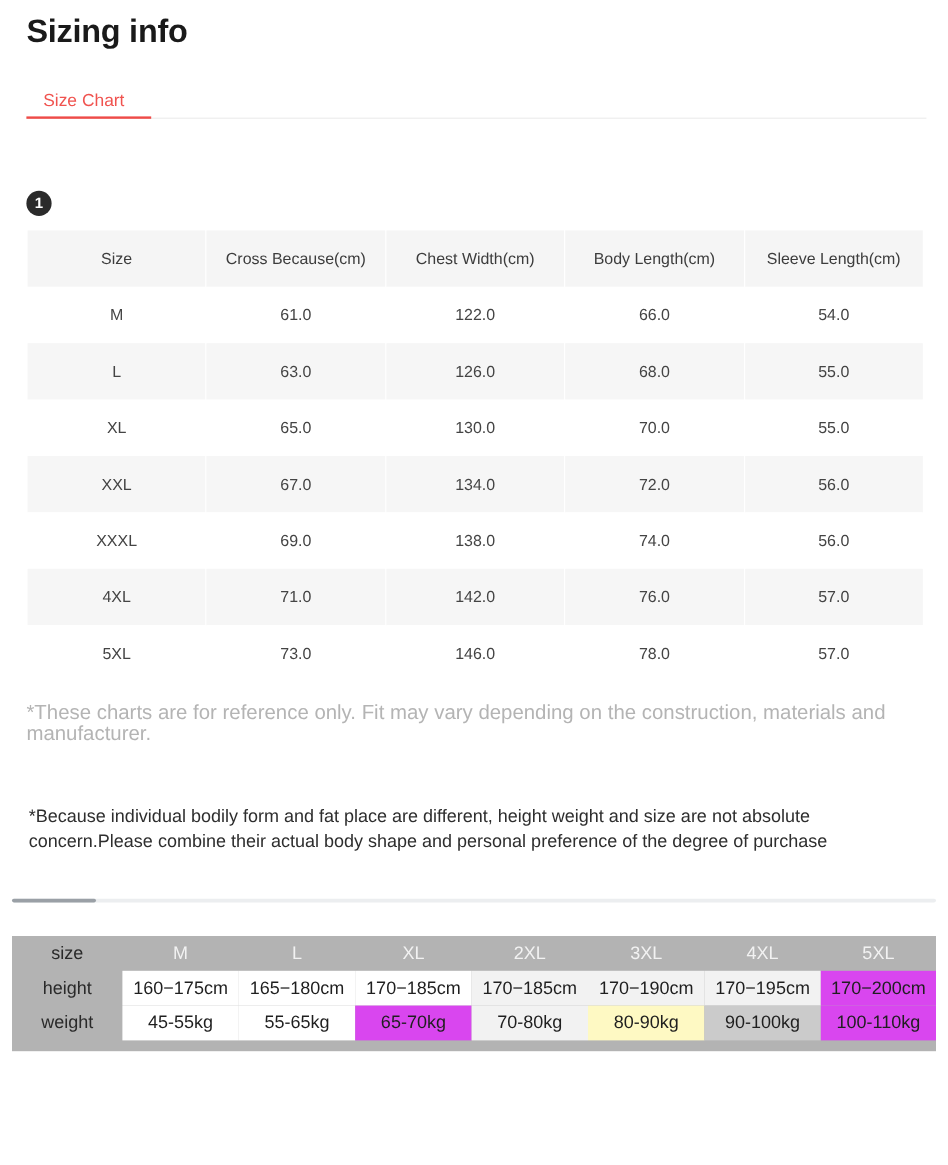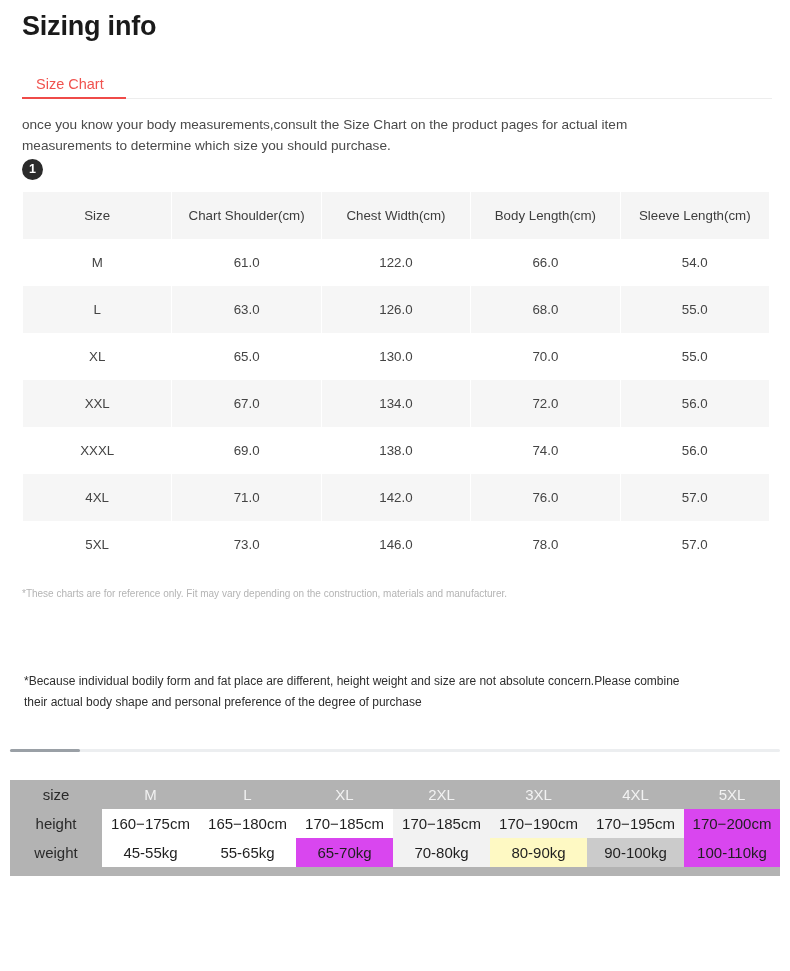--- a/index.html
+++ b/index.html
@@ -133,32 +133,32 @@
   .size-table tbody tr.even td {
     background: #f6f6f6;
   }
 
   
   .table-note {
     position: absolute;
     left: 22px;
     top: 585px;
     width: 740px;
-    font-size: 10px;
+    font-size: 17px;
     color: #b4b4b4;
     line-height: 18px;
   }
 
   
   .body-note {
     position: absolute;
     left: 24px;
     top: 671px;
     width: 680px;
-    font-size: 12px;
+    font-size: 15px;
     line-height: 20.5px;
     color: #2e2e2e;
   }
 
   
   .scroll-track {
     position: absolute;
     left: 10px;
     top: 749px;
     width: 770px;
@@ -240,29 +240,28 @@
 <div class="page">
 
   <div class="page-title">Sizing info</div>
 
   <div class="tabbar">
     <div class="tabbar-rule"></div>
     <button class="tab">Size Chart</button>
     <div class="tab-underline"></div>
   </div>
 
-  <div class="intro">once you know your body measurements,consult the Size Chart on the product pages for actual item measurements to determine which size you should purchase.</div>
 
   <div class="step-badge">1</div>
 
   <table class="size-table">
     <thead>
       <tr>
         <th>Size</th>
-        <th>Chart Shoulder(cm)</th>
+        <th>Cross Because(cm)</th>
         <th>Chest Width(cm)</th>
         <th>Body Length(cm)</th>
         <th>Sleeve Length(cm)</th>
       </tr>
     </thead>
     <tbody>
       <tr class="odd">
         <td>M</td>
         <td>61.0</td>
         <td>122.0</td>

